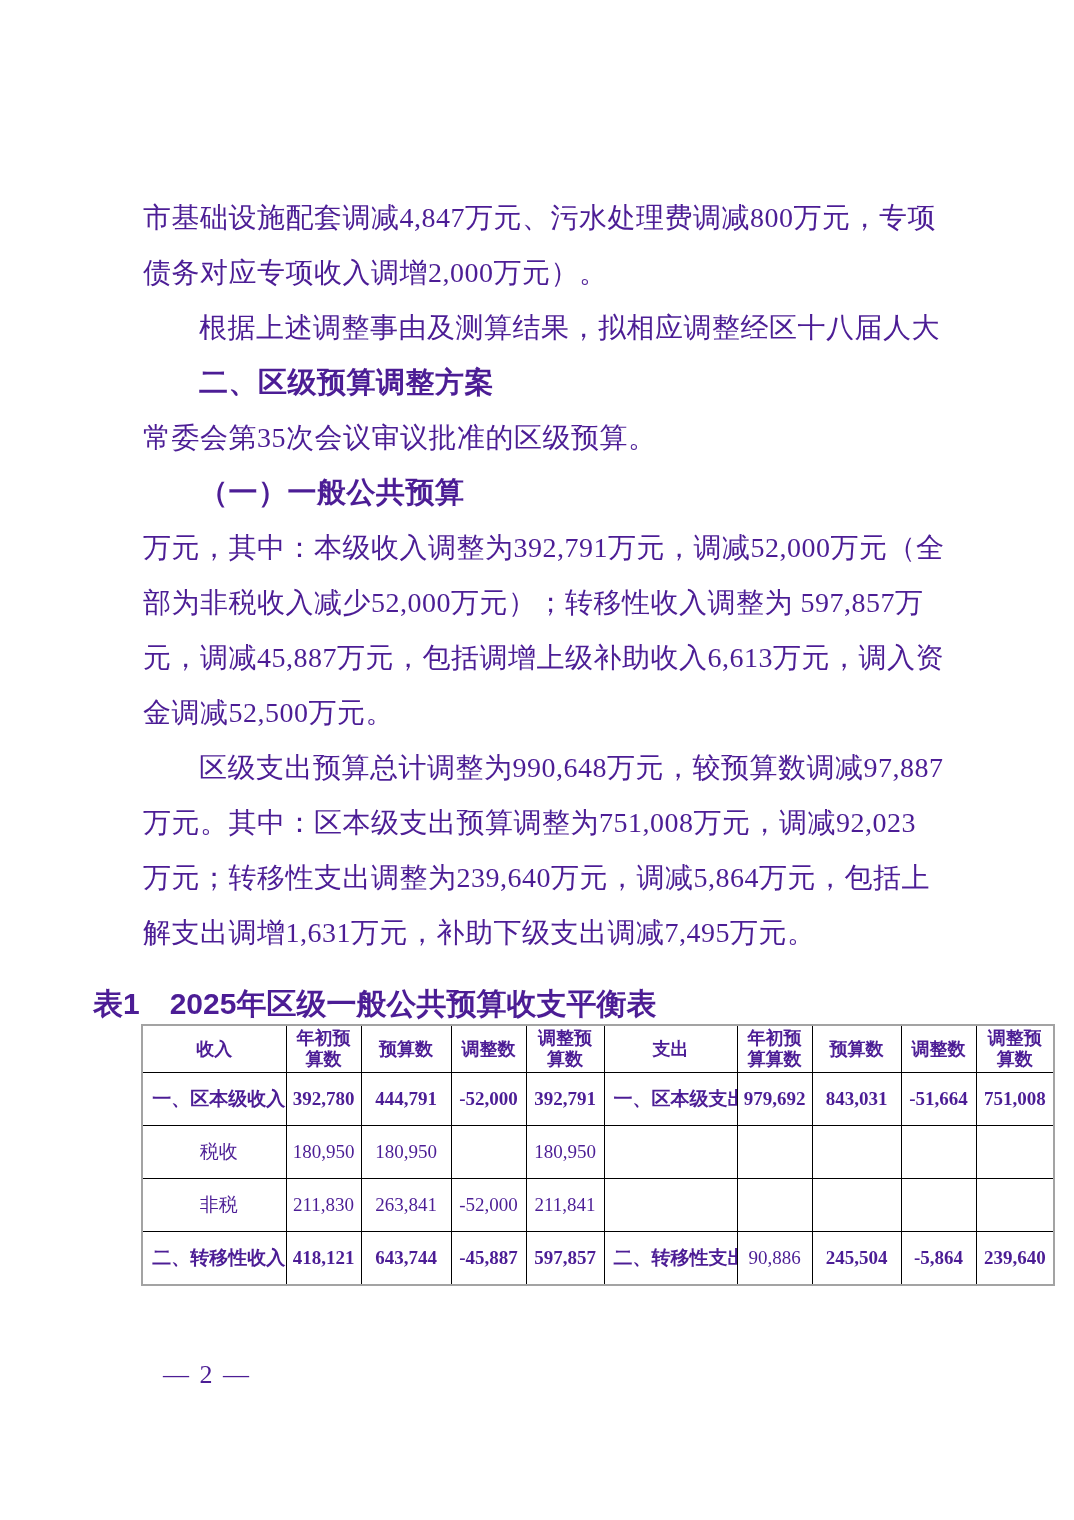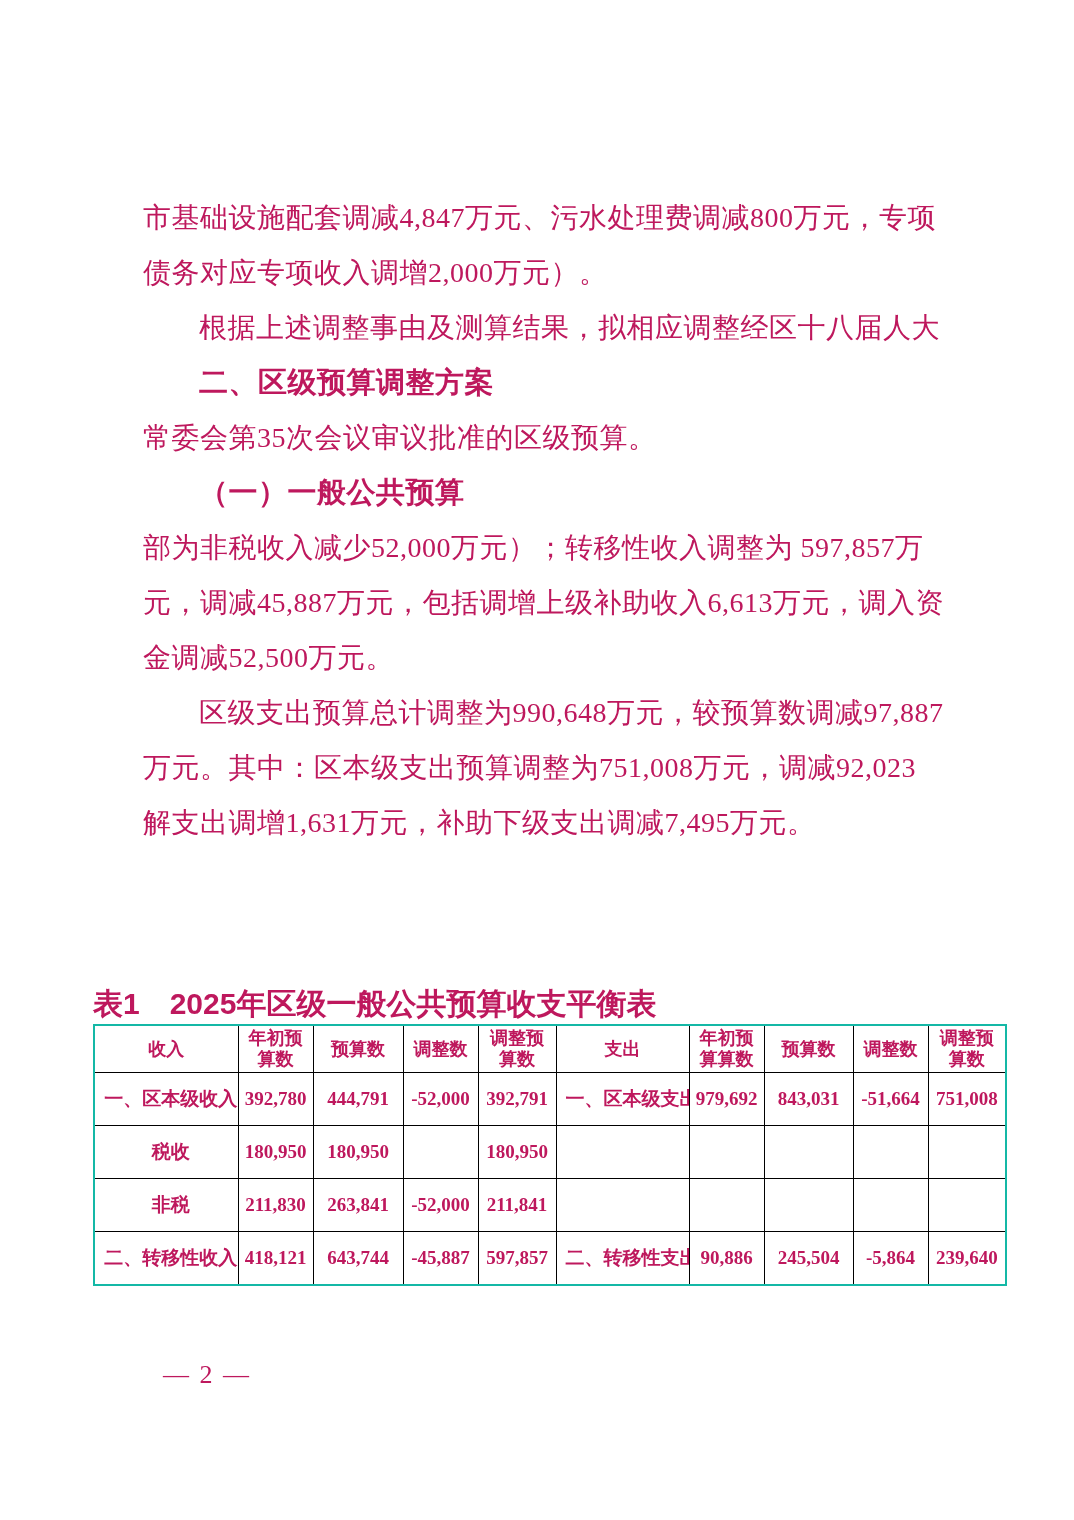--- a/index.html
+++ b/index.html
@@ -1,21 +1,21 @@
 <!DOCTYPE html>
 <html><head>
 <meta charset="utf-8">
 <style>
   html,body{margin:0;padding:0;background:#e8e8e8;}
   .page{
     position:relative;
     width:1074px;height:1520px;
     margin:0 auto;
     background:#ffffff;
-    color:#be185d;
+    color:#4c1d95;
     font-family:"Liberation Serif","DejaVu Serif",serif;
     overflow:hidden;
   }
   .content{position:absolute;left:143px;top:190px;width:800px;}
   .line{
     font-size:28px;
     line-height:55px;
     height:55px;
     white-space:nowrap;
     letter-spacing:0.5px;
@@ -44,41 +44,42 @@
     padding-right:64px;
     font-size:20px;
     line-height:28px;
     margin-top:6px;
     margin-bottom:4px;
   }
   table.budget{
     width:912px;
     border-collapse:collapse;
     table-layout:fixed;
-    border:2px solid #14b8a6;
+    border:2px solid #a3a3a3;
+    margin-left:48px;
   }
   table.budget th,table.budget td{
     border:1px solid #000;
     vertical-align:middle;
     padding:0;
     overflow:hidden;
   }
   table.budget th{
     font-size:18px;
     font-weight:bold;
     line-height:21px;
     height:46px;
     text-align:center;
     white-space:pre-line;
   }
   table.budget td{
     font-size:19px;
     height:52px;
     text-align:center;
-    font-weight:bold;
+    font-weight:normal;
   }
   table.budget td.lbl{text-align:center;padding-left:9px;white-space:nowrap;}
   table.budget td.b{font-weight:bold;}
   .page-num{
     position:absolute;
     left:163px;top:1360px;
     font-size:26px;
     letter-spacing:2px;
   }
 </style>
@@ -91,26 +92,28 @@
     <div class="line">市基础设施配套调减4,847万元、污水处理费调减800万元，专项</div>
     <div class="line">债务对应专项收入调增2,000万元）。</div>
 
     <div class="line ind">根据上述调整事由及测算结果，拟相应调整经区十八届人大</div>
 
     <div class="line h1">二、区级预算调整方案</div>
     <div class="line">常委会第35次会议审议批准的区级预算。</div>
 
     <div class="line h2">（一）一般公共预算</div>
 
+    <div class="line">万元，其中：本级收入调整为392,791万元，调减52,000万元（全</div>
     <div class="line">部为非税收入减少52,000万元）；转移性收入调整为 597,857万</div>
     <div class="line">元，调减45,887万元，包括调增上级补助收入6,613万元，调入资</div>
     <div class="line">金调减52,500万元。</div>
 
     <div class="line ind">区级支出预算总计调整为990,648万元，较预算数调减97,887</div>
     <div class="line">万元。其中：区本级支出预算调整为751,008万元，调减92,023</div>
+    <div class="line">万元；转移性支出调整为239,640万元，调减5,864万元，包括上</div>
     <div class="line">解支出调增1,631万元，补助下级支出调减7,495万元。</div>
   </div>
 
   <div class="table-section">
     <div class="tbl-title">表1　2025年区级一般公共预算收支平衡表</div>
 
     <table class="budget">
       <colgroup>
         <col style="width:144px">
           <col style="width:75px">

